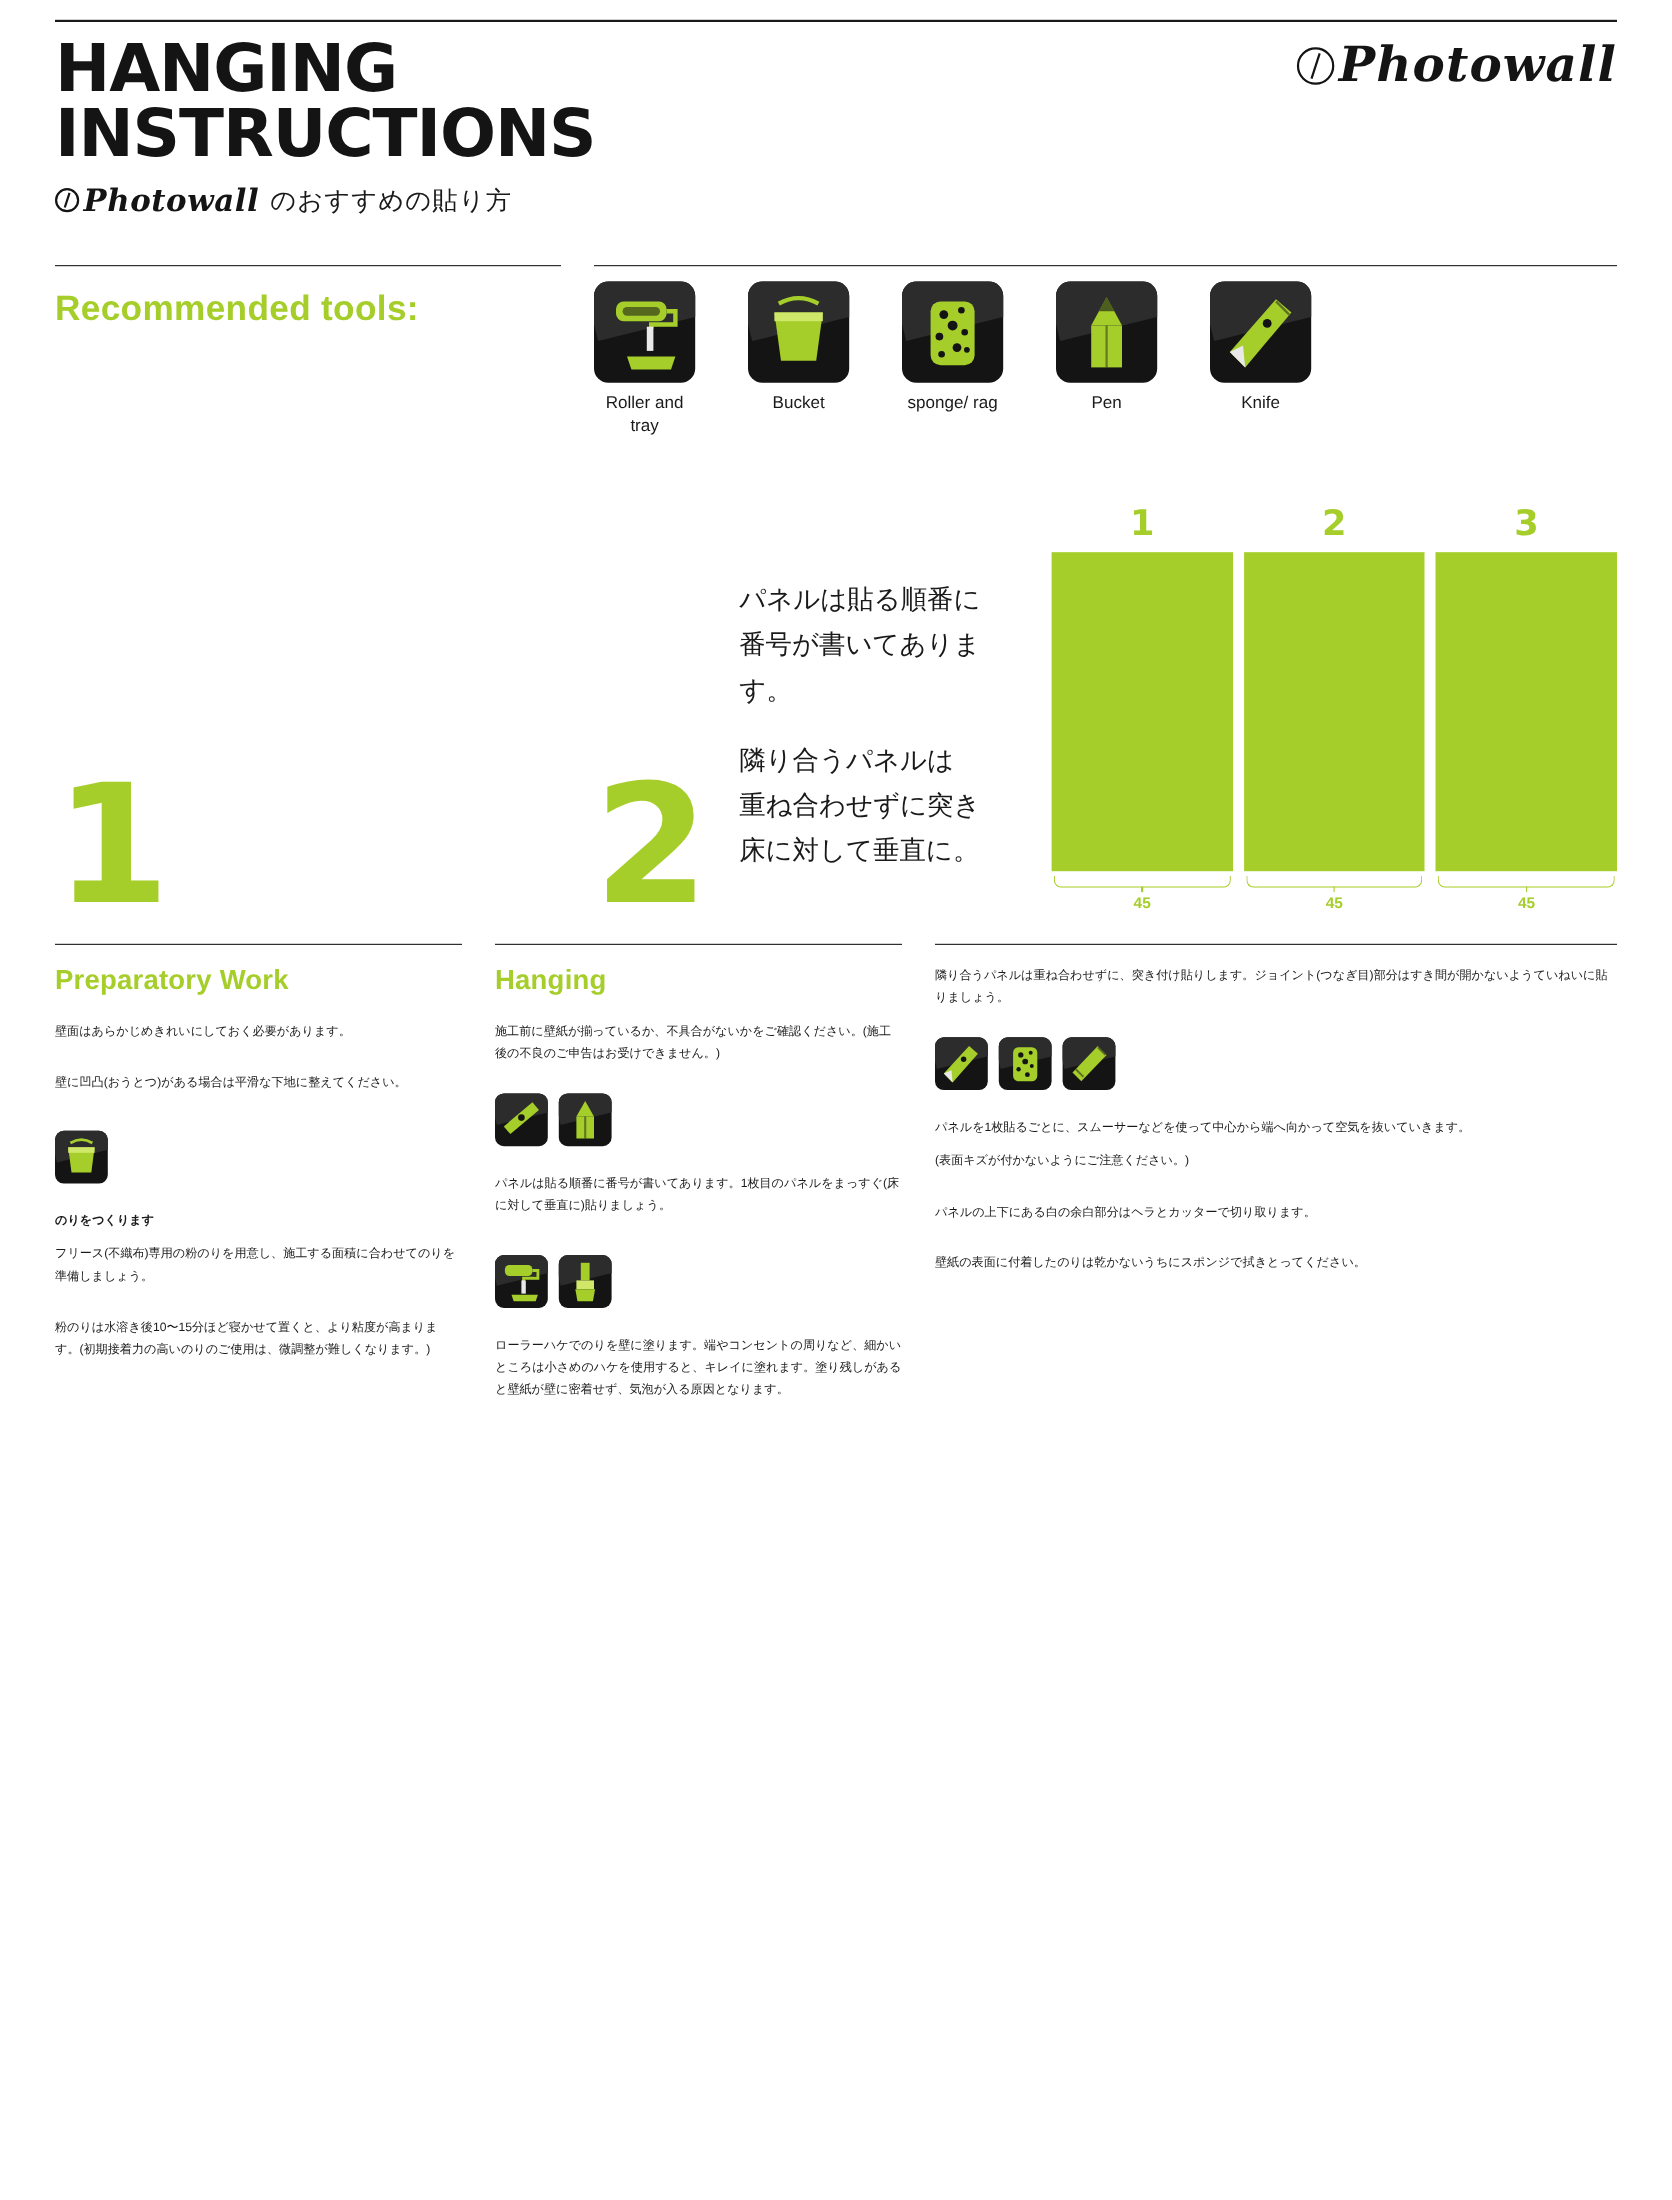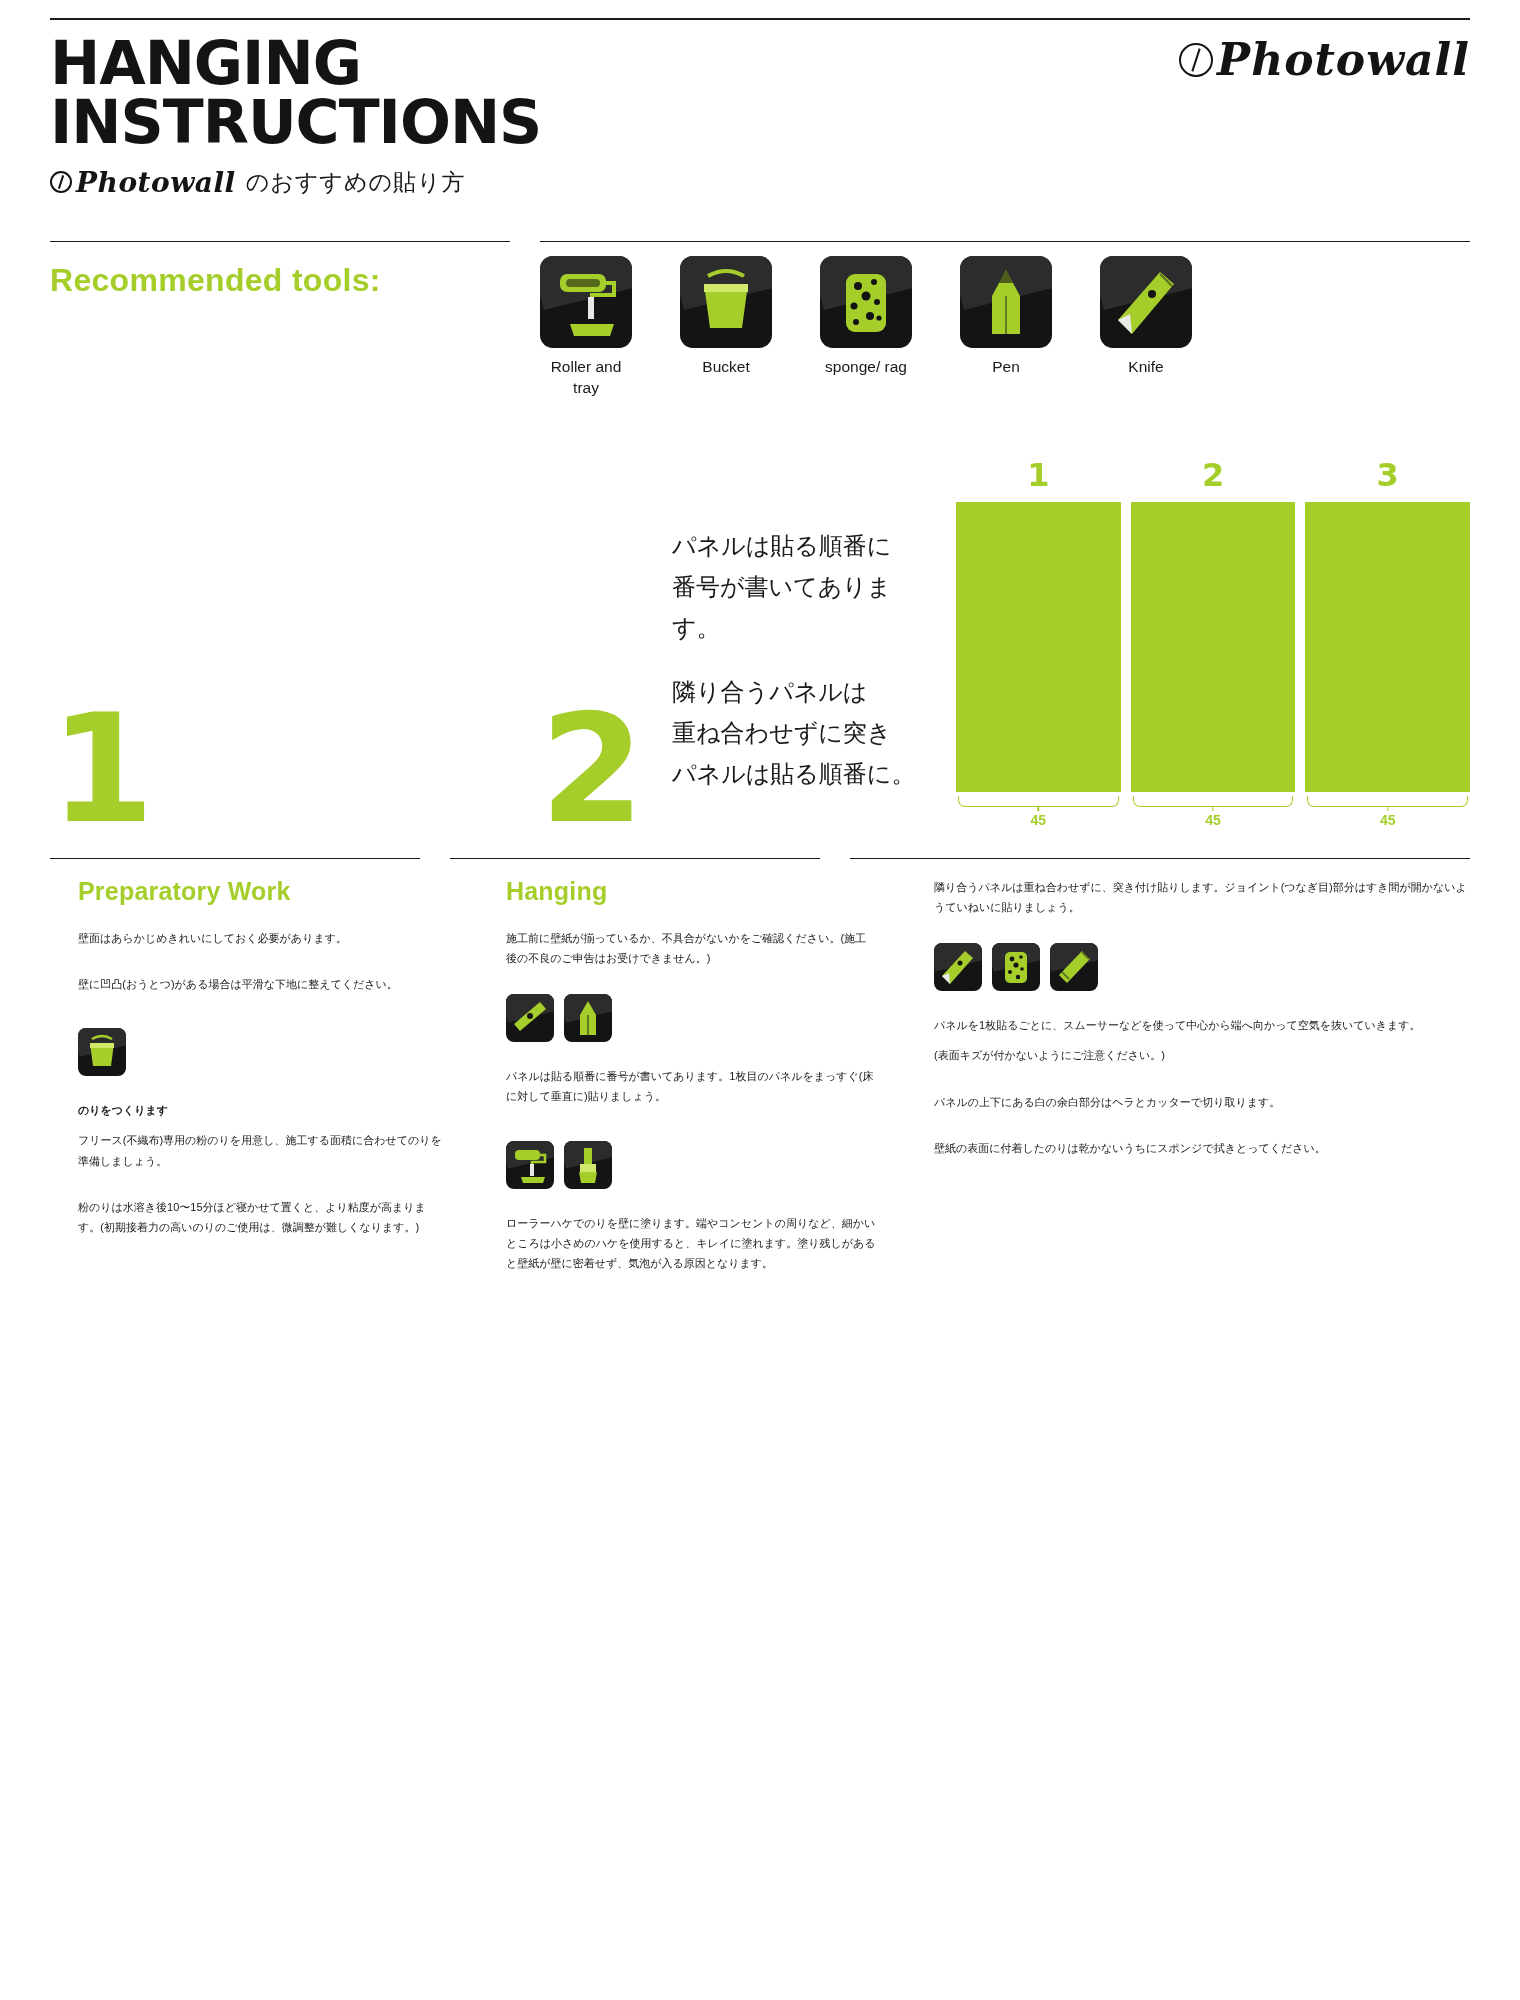--- a/index.html
+++ b/index.html
@@ -250,21 +250,21 @@
   }
   .body-rules .rule.b { width: 370px; }
   .body-rules .rule.b3 { flex: 1; border-top: 1.6px solid #1a1a1a; }
 
   .columns {
     display: flex;
     gap: 30px;
     margin-top: 14px;
     padding-bottom: 40px;
   }
-  .col { width: 370px; margin-left: 28px; }
+  .col { width: 370px; }
   .col.last { flex: 1; }
   h2.col-head {
     color: #a6ce2b;
     font-size: 25px;
     font-weight: bold;
     margin: 4px 0 22px 0;
     letter-spacing: .2px;
   }
   .col p {
     font-size: 11px;
@@ -395,21 +395,21 @@
       <div class="bignum" style="width:110px">2</div>
 
       <div class="panel-note">
         <p>
           <span>パネルは貼る順番に</span><br>
           <span>番号が書いてあります。</span>
         </p>
         <p>
           <span>隣り合うパネルは</span><br>
           <span>重ね合わせずに突き</span><br>
-          <span>パネルは貼る順番に。</span>
+          <span>床に対して垂直に。</span>
         </p>
       </div>
 
       <div class="panel-diagram">
         <div class="panel-numbers">
           <span>1</span>
           <span>2</span>
           <span>3</span>
         </div>
         <div class="panel-row">

